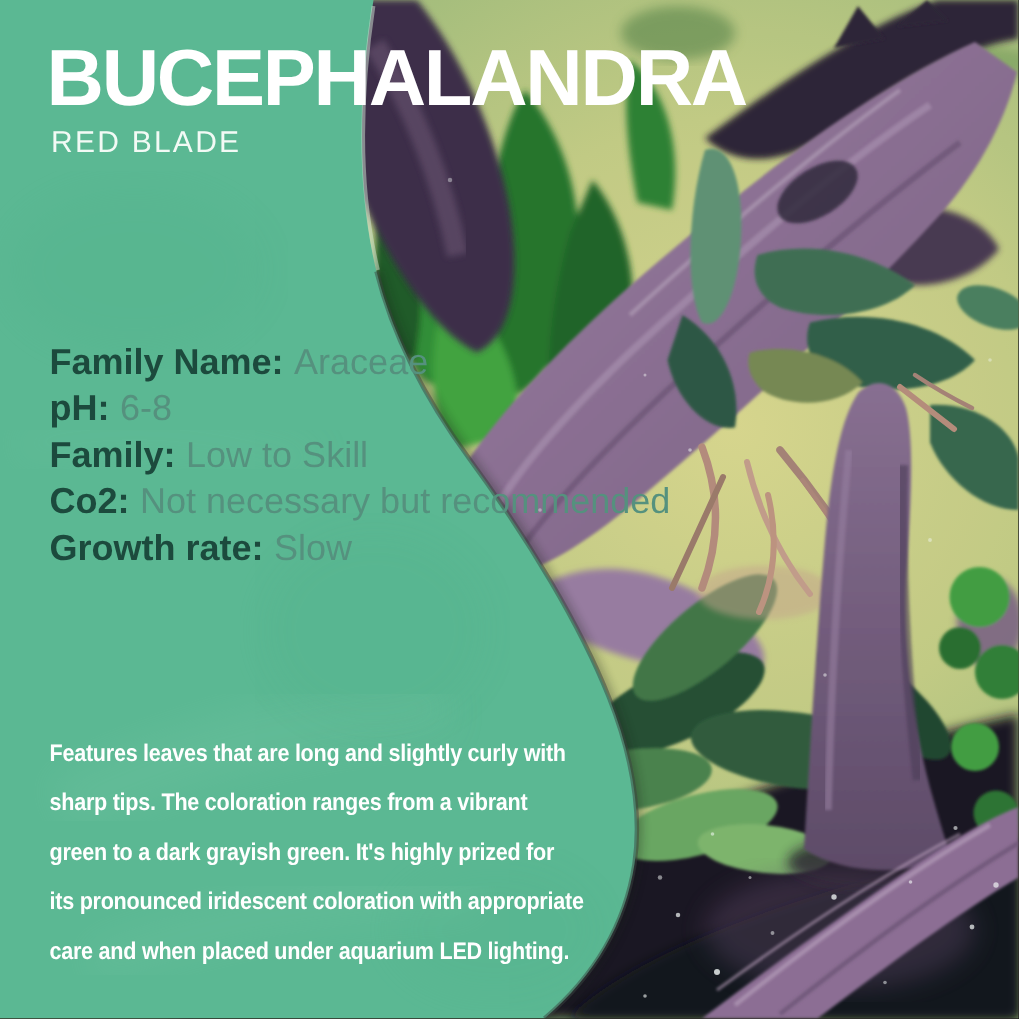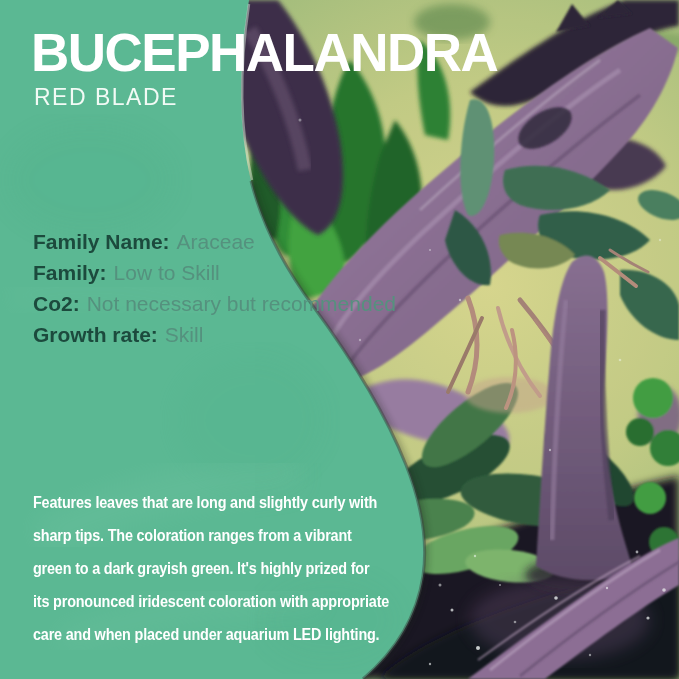--- a/index.html
+++ b/index.html
@@ -10,25 +10,25 @@
   }
   .stage svg{position:absolute;left:0;top:0;display:block;}
   .content{position:absolute;inset:0;z-index:3;}
   .title{
     position:absolute;left:31px;top:22px;margin:0;
     font-size:53px;font-weight:800;letter-spacing:-1.5px;color:#ffffff;
     white-space:nowrap;
   }
   .subtitle{
     position:absolute;left:34px;top:84px;margin:0;
-    font-size:23px;font-weight:400;letter-spacing:1.5px;color:#f2faf5;
+    font-size:20px;font-weight:400;letter-spacing:1.5px;color:#f2faf5;
     white-space:nowrap;
   }
   .specs{position:absolute;left:33px;top:226px;}
-  .spec-row{height:31px;line-height:31px;font-size:21px;white-space:nowrap;}
+  .spec-row{height:31px;line-height:31px;font-size:24px;white-space:nowrap;}
   .spec-label{font-weight:700;color:#1c4a3d;margin-right:7px;}
   .spec-value{font-weight:400;color:#55917e;}
   .description{
     position:absolute;left:33px;top:486px;
     transform:scaleX(0.90);transform-origin:left top;
     color:#ffffff;font-size:16px;font-weight:700;letter-spacing:-0.2px;
   }
   .desc-line{height:33px;line-height:33px;white-space:nowrap;}
 </style>
 </head>
@@ -222,27 +222,30 @@
 
   <div class="content">
     <h1 class="title">BUCEPHALANDRA</h1>
     <h2 class="subtitle">RED BLADE</h2>
 
     <div class="specs">
       <div class="spec-row">
         <span class="spec-label">Family Name:</span><span class="spec-value">Araceae</span>
       </div>
       <div class="spec-row">
+        <span class="spec-label">pH:</span><span class="spec-value">6-8</span>
+      </div>
+      <div class="spec-row">
         <span class="spec-label">Family:</span><span class="spec-value">Low to Skill</span>
       </div>
       <div class="spec-row">
         <span class="spec-label">Co2:</span><span class="spec-value">Not necessary but recommended</span>
       </div>
       <div class="spec-row">
-        <span class="spec-label">Growth rate:</span><span class="spec-value">Skill</span>
+        <span class="spec-label">Growth rate:</span><span class="spec-value">Slow</span>
       </div>
     </div>
 
     <div class="description">
       <div class="desc-line">Features leaves that are long and slightly curly with</div>
       <div class="desc-line">sharp tips. The coloration ranges from a vibrant</div>
       <div class="desc-line">green to a dark grayish green. It's highly prized for</div>
       <div class="desc-line">its pronounced iridescent coloration with appropriate</div>
       <div class="desc-line">care and when placed under aquarium LED lighting.</div>
     </div>

